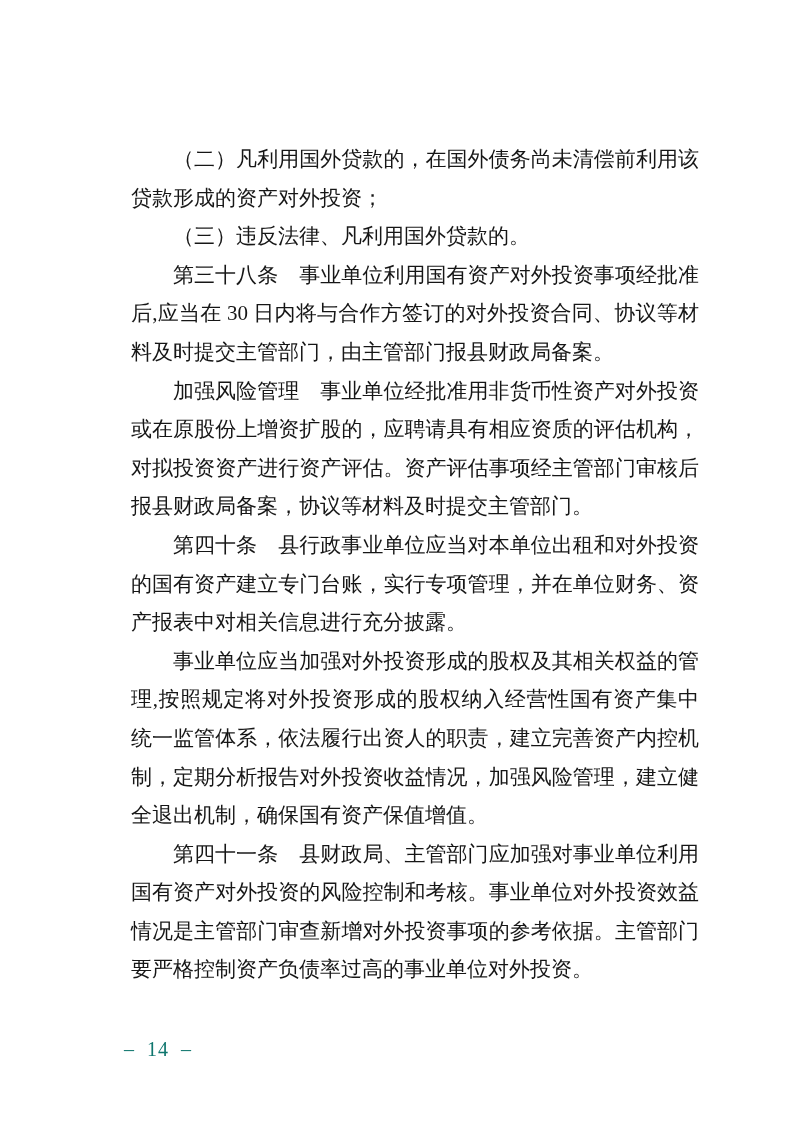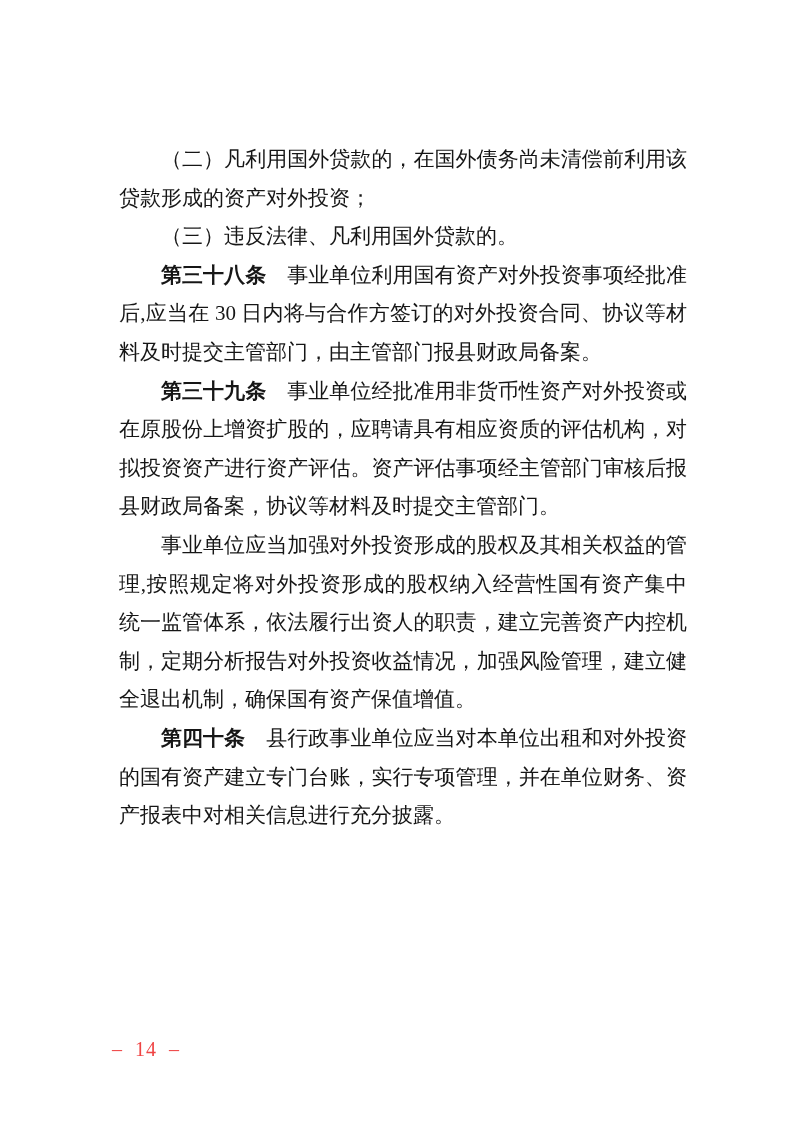--- a/index.html
+++ b/index.html
@@ -4,66 +4,67 @@
 <style>
   html, body { margin: 0; padding: 0; }
   body {
     width: 793px; height: 1122px;
     background: #ffffff;
     position: relative;
     font-family: "Liberation Serif", "DejaVu Serif", serif;
     overflow: hidden;
   }
   .page {
-    position: absolute; left: 4px; top: 0;
+    position: absolute; left: 16px; top: 0;
     width: 693px; height: 1122px;
     background: #ffffff;
   }
   .doc {
     position: absolute;
     left: 115px; top: 140px;
     width: 568px;
     color: #161616;
   }
   .doc p {
     margin: 0; padding: 0;
     font-size: 21px;
     line-height: 38.6px;
     text-align: justify;
     text-justify: inter-character;
     text-indent: 42px;
     word-break: break-all;
   }
-  .doc p b { font-weight: bold; }
+  .doc p b { font-weight: normal; }
   .pagenum {
     position: absolute;
     left: 108px; top: 1038px;
     font-size: 20px;
-    color: #ef4444;
+    color: #0f766e;
     letter-spacing: 1px;
     white-space: pre;
   }
 </style>
 </head>
 <body>
 
 <div class="page">
 
   <div class="doc">
 
     <p><b></b><span>（二）凡利用国外贷款的，在国外债务尚未清偿前利用该贷款形成的资产对外投资；</span></p>
 
     <p><b></b><span>（三）违反法律、凡利用国外贷款的。</span></p>
 
     <p><b>第三十八条</b><span>　事业单位利用国有资产对外投资事项经批准后,应当在 30 日内将与合作方签订的对外投资合同、协议等材料及时提交主管部门，由主管部门报县财政局备案。</span></p>
 
-    <p><b>第三十九条</b><span>　事业单位经批准用非货币性资产对外投资或在原股份上增资扩股的，应聘请具有相应资质的评估机构，对拟投资资产进行资产评估。资产评估事项经主管部门审核后报县财政局备案，协议等材料及时提交主管部门。</span></p>
+    <p><b>加强风险管理</b><span>　事业单位经批准用非货币性资产对外投资或在原股份上增资扩股的，应聘请具有相应资质的评估机构，对拟投资资产进行资产评估。资产评估事项经主管部门审核后报县财政局备案，协议等材料及时提交主管部门。</span></p>
+
+    <p><b>第四十条</b><span>　县行政事业单位应当对本单位出租和对外投资的国有资产建立专门台账，实行专项管理，并在单位财务、资产报表中对相关信息进行充分披露。</span></p>
 
     <p><b></b><span>事业单位应当加强对外投资形成的股权及其相关权益的管理,按照规定将对外投资形成的股权纳入经营性国有资产集中统一监管体系，依法履行出资人的职责，建立完善资产内控机制，定期分析报告对外投资收益情况，加强风险管理，建立健全退出机制，确保国有资产保值增值。</span></p>
 
-    <p><b>第四十条</b><span>　县行政事业单位应当对本单位出租和对外投资的国有资产建立专门台账，实行专项管理，并在单位财务、资产报表中对相关信息进行充分披露。</span></p>
-
+    <p><b>第四十一条</b><span>　县财政局、主管部门应加强对事业单位利用国有资产对外投资的风险控制和考核。事业单位对外投资效益情况是主管部门审查新增对外投资事项的参考依据。主管部门要严格控制资产负债率过高的事业单位对外投资。</span></p>
 
   </div>
 
   <div class="pagenum">–  14  –</div>
 
 </div>
 
 </body></html>

